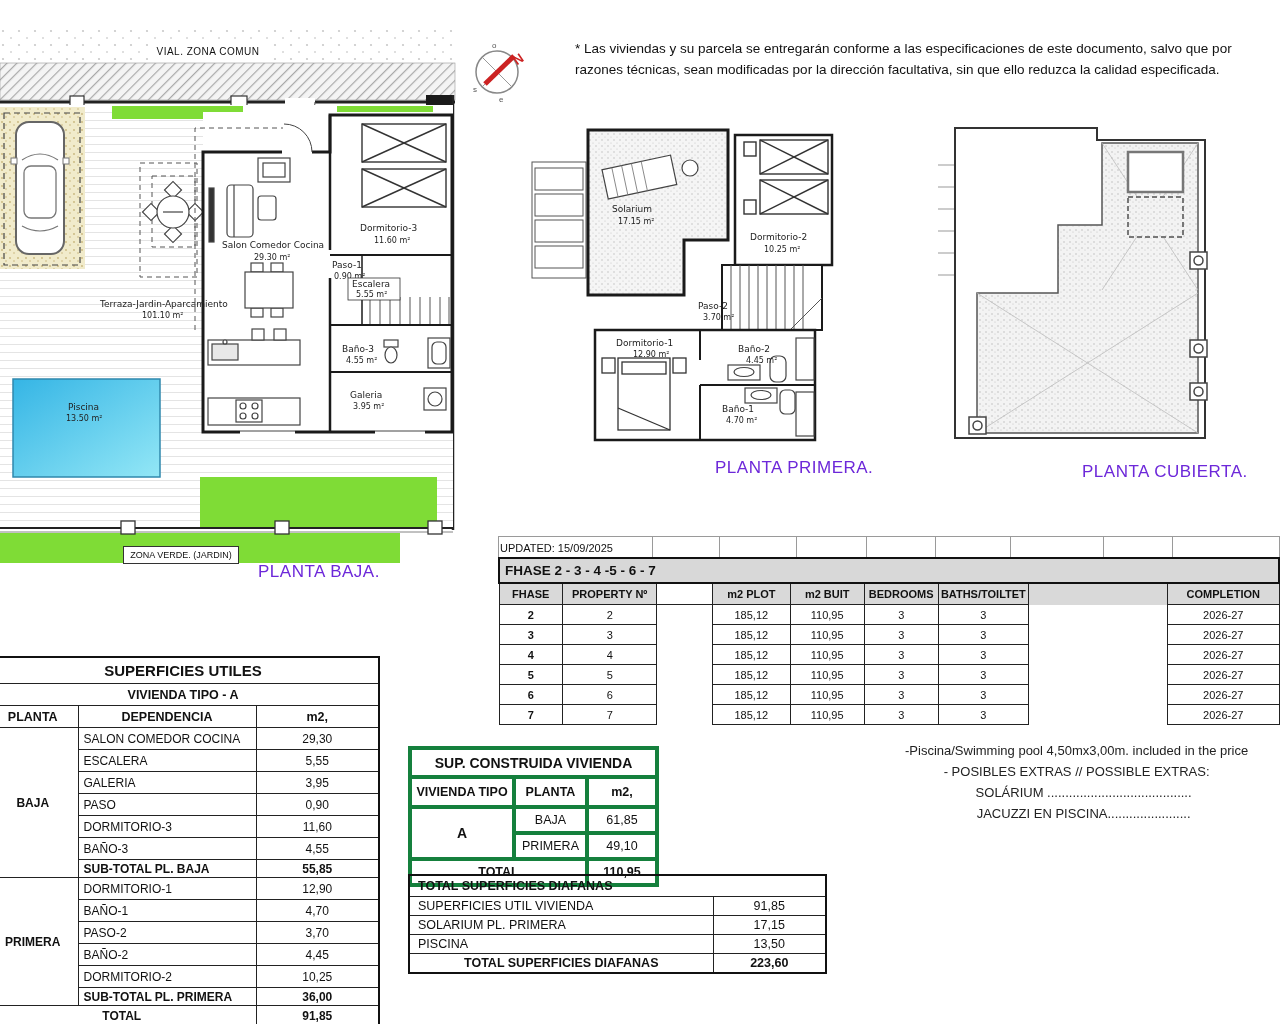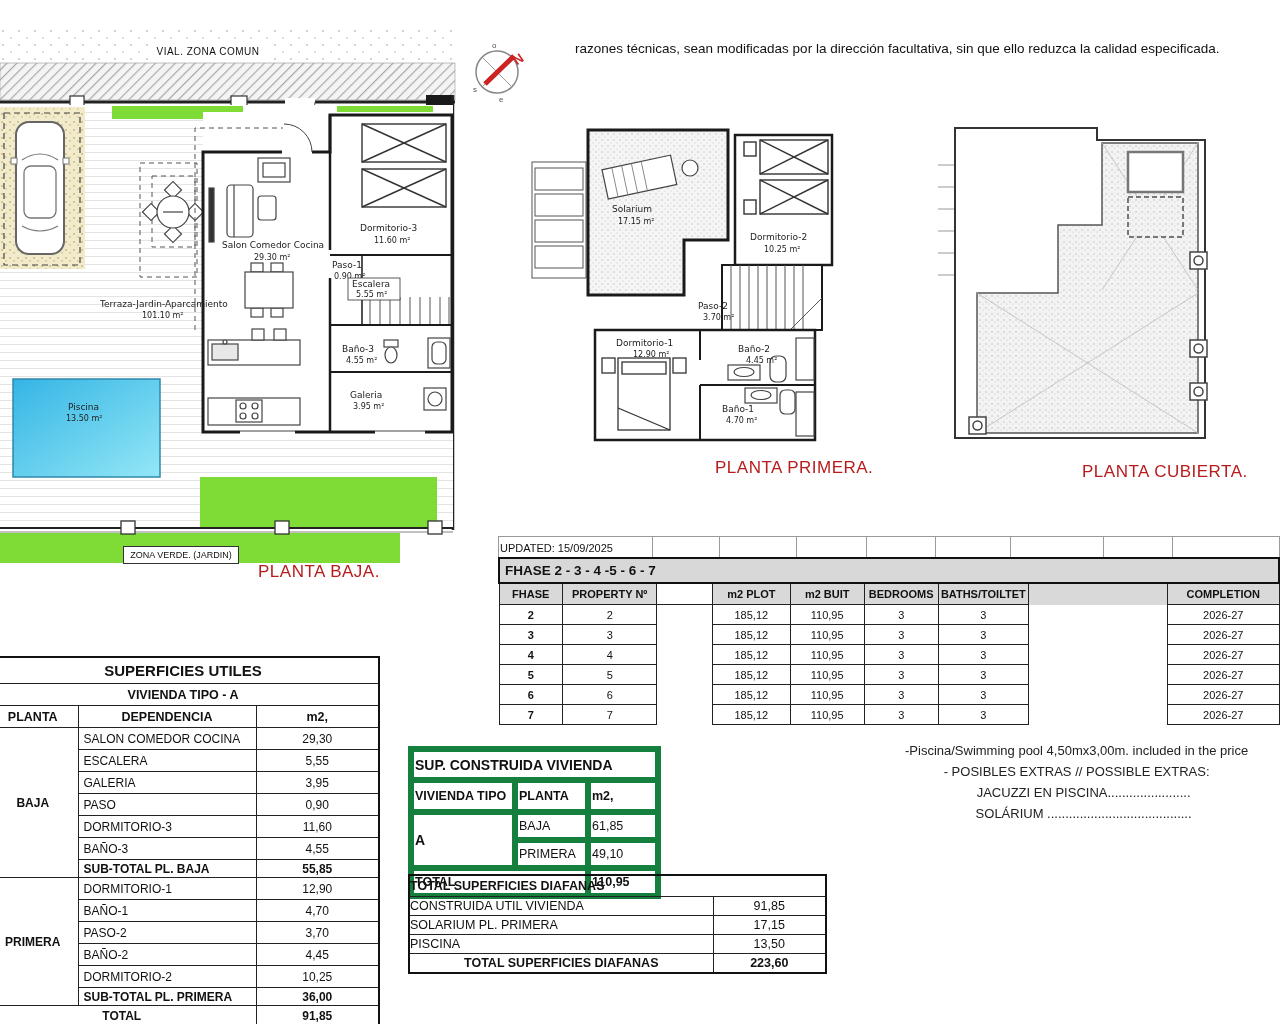--- a/index.html
+++ b/index.html
@@ -1,20 +1,20 @@
 <!DOCTYPE html>
 <html><head>
 <meta charset="utf-8">
 <style>
   html,body{margin:0;padding:0;}
   .page{position:relative;width:1280px;height:1024px;background:#fff;overflow:hidden;
         font-family:"Liberation Sans",sans-serif;color:#111;}
   .abs{position:absolute;}
   
-  .plan-title{position:absolute;font-size:17px;letter-spacing:.5px;color:#b91c1c;white-space:nowrap;}
+  .plan-title{position:absolute;font-size:17px;letter-spacing:.5px;color:#6d28d9;white-space:nowrap;}
   
   .disclaimer{position:absolute;left:575px;top:38px;font-size:13.5px;line-height:21px;color:#111;white-space:nowrap;}
   .disclaimer .l2{}
   
   .mini-label{position:absolute;background:#fff;border:1px solid #333;font-size:9px;
               display:flex;align-items:center;justify-content:center;white-space:nowrap;}
   .street-label{position:absolute;background:#fff;font-size:10px;letter-spacing:.5px;
               display:flex;align-items:center;justify-content:center;white-space:nowrap;}
   
   table{border-collapse:collapse;table-layout:fixed;}
@@ -33,28 +33,28 @@
   .su-table td{border:1px solid #222;text-align:center;font-size:12px;height:19px;}
   .su-table{border:2px solid #111;}
   .su-table tr.title td{font-weight:bold;font-size:15px;height:23px;}
   .su-table tr.subtitle td{font-weight:bold;font-size:12.5px;height:19px;}
   .su-table tr.hdr td{font-weight:bold;font-size:12.5px;}
   .su-table td.dep{text-align:left;padding-left:5px;}
   .su-table td.plabel{font-weight:bold;}
   .su-table tr.subtot td{font-weight:bold;height:15px;}
   .su-table tr.totrow td{font-weight:bold;height:17px;}
   
-  .sc-table td{border:6px solid #15803d;text-align:left;font-size:12.5px;height:20px;}
+  .sc-table td{border:4px solid #15803d;text-align:center;font-size:12.5px;height:20px;}
   .sc-table{border:2px solid #111;}
   .sc-table tr.title td{font-weight:bold;font-size:14px;height:23px;}
   .sc-table tr.hdr td{font-weight:bold;height:24px;}
   .sc-table td.tipo{font-weight:bold;font-size:14px;}
   .sc-table tr.totrow td{font-weight:bold;}
   
-  .di-table td{border:1px solid #222;font-size:12.5px;height:18px;padding:0 0;margin-top:24px;}
+  .di-table td{border:1px solid #222;font-size:12.5px;height:18px;padding:0 8px;margin-top:24px;}
   .di-table{border:2px solid #111;}
   .di-table tr.title td{font-weight:bold;font-size:12.5px;height:20px;}
   .di-table td.val{text-align:center;}
   .di-table tr.totrow td{font-weight:bold;text-align:center;}
   
   .notes{position:absolute;left:905px;top:740px;font-size:13px;color:#222;line-height:21px;white-space:nowrap;text-align:center;}
   .notes .ind{margin-left:14px;}
   
   .pl{font-family:"DejaVu Sans",sans-serif;font-size:9px;fill:#222;}
   .pls{font-family:"DejaVu Sans",sans-serif;font-size:8px;fill:#222;}
@@ -241,20 +241,21 @@
     <line x1="482" y1="57" x2="512" y2="87" stroke="#999" stroke-width="1"></line>
     <line x1="482" y1="87" x2="512" y2="57" stroke="#999" stroke-width="1"></line>
     <line x1="485" y1="84" x2="514" y2="56" stroke="#c22" stroke-width="5"></line>
     <text x="514" y="64" fill="#c22" font-size="13" font-weight="bold" font-family="Liberation Sans,sans-serif" transform="rotate(-35 518 60)">N</text>
     <text x="492" y="48" fill="#555" font-size="8">o</text>
     <text x="473" y="92" fill="#555" font-size="8">s</text>
     <text x="499" y="102" fill="#555" font-size="8">e</text>
   </svg>
 
   <div class="disclaimer">
+    <div>* Las viviendas y su parcela se entregarán conforme a las especificaciones de este documento, salvo que por</div>
     <div class="l2">razones técnicas, sean modificadas por la dirección facultativa, sin que ello reduzca la calidad especificada.</div>
   </div>
 
   <svg class="abs" style="left:505px;top:100px" width="390" height="380" viewBox="505 100 390 380">
     <defs>
       <pattern id="stip1" width="6" height="6" patternUnits="userSpaceOnUse">
         <rect width="6" height="6" fill="#f5f5f5"></rect>
           <circle cx="2" cy="2" r="0.7" fill="#b9b9b9"></circle>
         <circle cx="5" cy="5" r="0.6" fill="#c5c5c5"></circle>
       </pattern>
@@ -618,38 +619,38 @@
   <table class="di-table abs" style="left:408px;top:874px">
     <colgroup>
         <col style="width:304px">
         <col style="width:113px">
       </colgroup>
     <tbody>
         <tr class="title">
           <td colspan="2">TOTAL SUPERFICIES DIAFANAS</td>
         </tr>
     <tr>
-      <td>CONSTRUIDA UTIL VIVIENDA</td>
+      <td>SUPERFICIES UTIL VIVIENDA</td>
       <td class="val">91,85</td>
     </tr>
     <tr>
       <td>SOLARIUM PL. PRIMERA</td>
       <td class="val">17,15</td>
     </tr>
     <tr>
       <td>PISCINA</td>
       <td class="val">13,50</td>
     </tr>
     <tr class="totrow">
       <td>TOTAL SUPERFICIES DIAFANAS</td>
       <td>223,60</td>
     </tr>
   </tbody>
     </table>
 
   <div class="notes">
     <div>-Piscina/Swimming pool 4,50mx3,00m. included in the price</div>
     <div>- POSIBLES EXTRAS // POSSIBLE EXTRAS:</div>
+    <div class="ind">SOLÁRIUM ........................................</div>
     <div class="ind">JACUZZI EN PISCINA.......................</div>
-    <div class="ind">SOLÁRIUM ........................................</div>
   </div>
 
 </div>
 
 </body></html>

